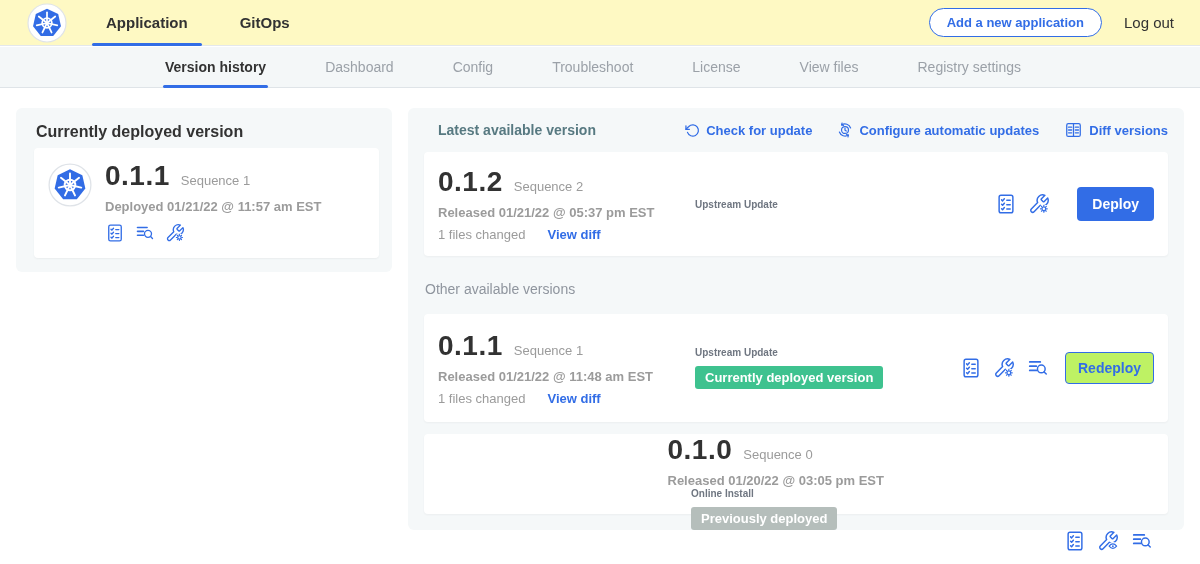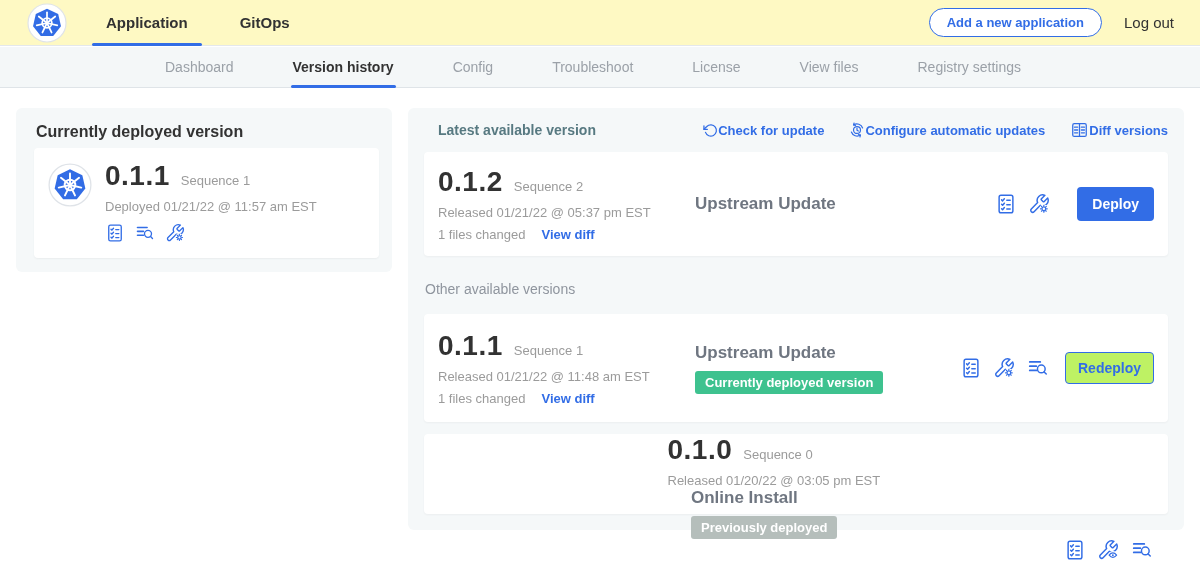--- a/index.html
+++ b/index.html
@@ -61,52 +61,52 @@
   .deployed-card {
     position:absolute; left:18px; top:40px; width:345px; height:110px;
     background:#fff; border-radius:4px; box-shadow:0 1px 2px rgba(50,60,70,.06);
     display:flex; padding:12px 14px;
   }
   .dc-logo { width:44px; height:44px; flex:none; margin-top:3px; }
   .dc-body { margin-left:13px; }
   .ver-line { display:flex; align-items:baseline; }
   .ver-big { font-size:28px; font-weight:700; color:#323232; letter-spacing:.5px; }
   .seq { font-size:13px; color:#9b9b9b; margin-left:11px; }
-  .date-muted { font-size:13px; color:#9b9b9b; font-weight:400; margin-top:7px; }
+  .date-muted { font-size:13px; color:#9b9b9b; font-weight:700; margin-top:7px; }
   .dc-icons { display:flex; align-items:center; gap:9px; margin-top:9px; color:#326de6; }
 
   
   .right-panel {
     position:absolute; left:408px; top:108px; width:776px; height:422px;
     background:#f5f8f9; border-radius:6px;
   }
   .rp-header {
     position:absolute; top:13px; left:30px; right:16px; height:18px;
     display:flex; align-items:center;
   }
   .rp-title { font-size:14px; font-weight:700; color:#577981; }
   .rp-actions { margin-left:auto; display:flex; align-items:center; gap:25px; }
-  .rp-link { display:flex; align-items:center; color:#326de6; font-size:13px; font-weight:700; cursor:pointer; }
+  .rp-link { display:flex; align-items:center; gap:6px; color:#326de6; font-size:13px; font-weight:700; cursor:pointer; }
   .rp-link svg { color:#326de6; }
 
   .vrow {
     position:absolute; left:16px; width:744px; background:#fff; border-radius:4px;
     box-shadow:0 1px 2px rgba(50,60,70,.05);
     display:flex; align-items:center; padding:0 14px;
   }
   .row-1 { top:44px;  height:104px;justify-content:space-between; }
   .row-2 { top:206px; height:108px; }
   .row-3 { top:326px; height:80px;flex-direction:column;  }
   .other-title { position:absolute; left:17px; top:173px; font-size:14px; color:#8f959e; }
 
   .v-left { width:257px; flex:none; }
   .files-line { display:flex; align-items:baseline; margin-top:7px; font-size:13px; color:#9b9b9b; }
-  .view-diff { color:#326de6; font-weight:700; margin-left:16px; cursor:pointer; }
+  .view-diff { color:#326de6; font-weight:700; margin-left:22px; cursor:pointer; }
   .v-mid { flex:none; width:210px; }
-  .src-label { font-size:17px; font-weight:700; color:#6f7681; }
+  .src-label { font-size:10px; font-weight:700; color:#6f7681; }
   .badge {
     display:inline-block; margin-top:8px; font-size:13px; font-weight:700; color:#fff;
     padding:4px 10px; border-radius:3px; white-space:nowrap;
   }
   .badge-green { background:#3ec28f; }
   .badge-gray  { background:#b5bebb; }
   .v-right { margin-left:auto; display:flex; align-items:center; gap:11px; color:#326de6; }
   .btn-primary {
     background:#326de6; color:#fff; border:none; border-radius:4px;
     font-size:14px; font-weight:700; padding:9px 15px; margin-left:16px; cursor:pointer;
@@ -231,25 +231,25 @@
       <span>GitOps</span>
     </div>
   </div>
   <div class="header-right">
     <button class="add-app-btn">Add a new application</button>
     <span class="logout">Log out</span>
   </div>
 </div>
 
 <div class="subnav">
-  <div class="stab">
-      <span>Dashboard</span>
-    </div>
   <div class="stab active">
       <span>Version history</span>
+    </div>
+  <div class="stab">
+      <span>Dashboard</span>
     </div>
   <div class="stab">
       <span>Config</span>
     </div>
   <div class="stab">
       <span>Troubleshoot</span>
     </div>
   <div class="stab">
       <span>License</span>
     </div>

